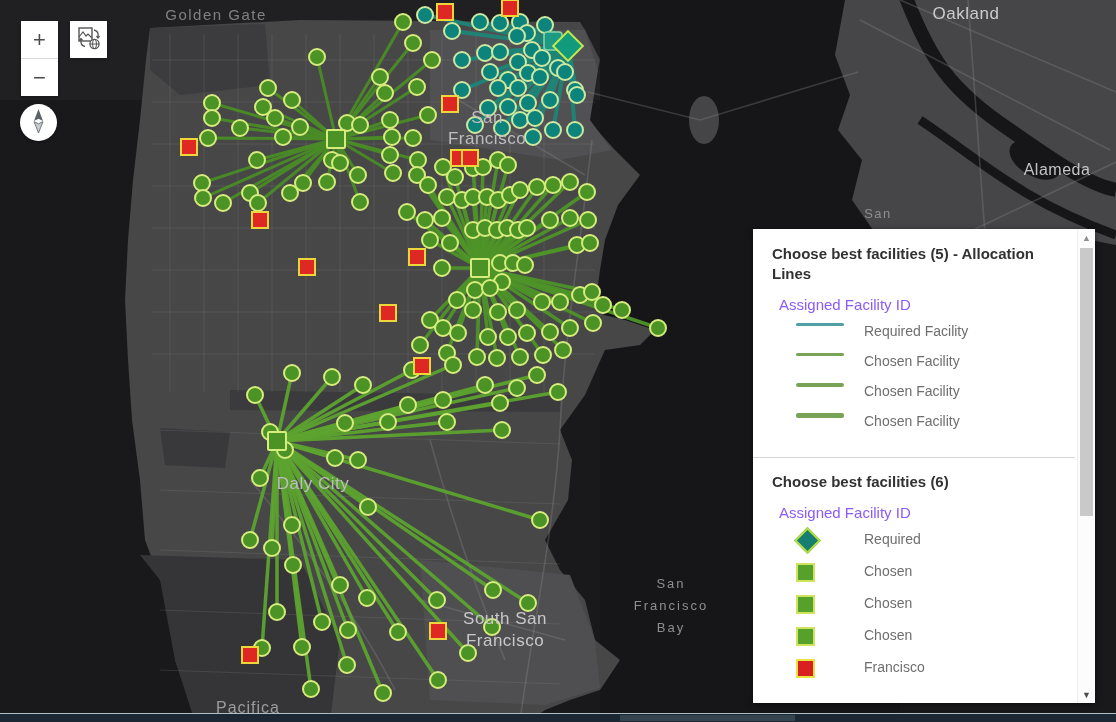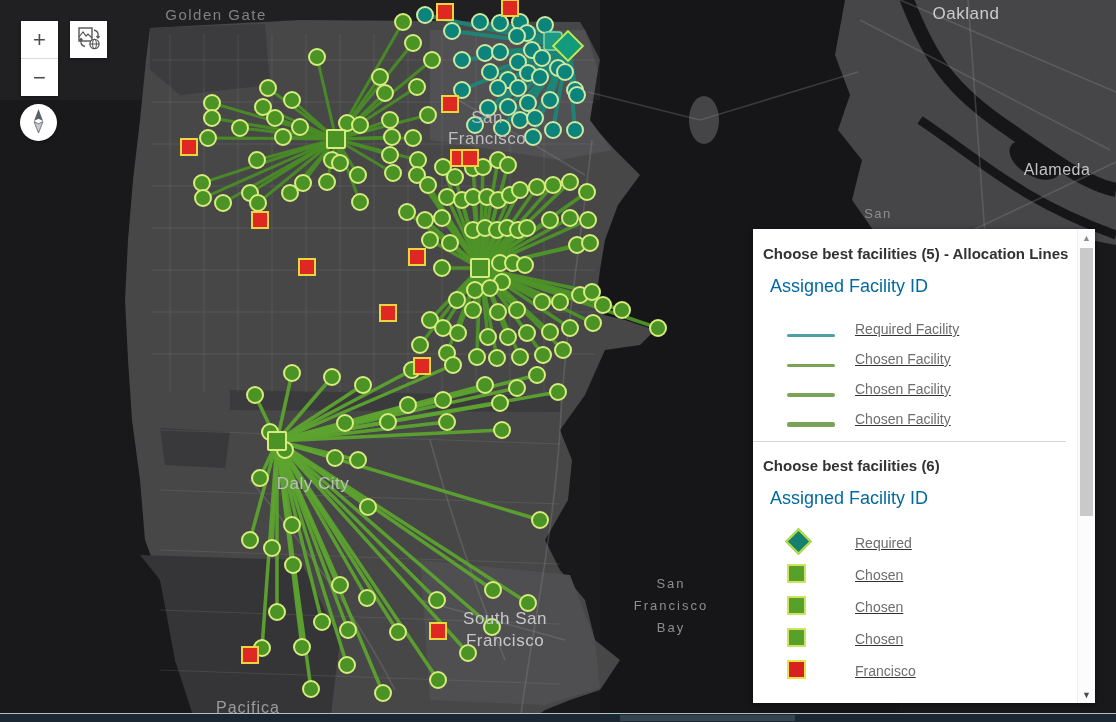--- a/index.html
+++ b/index.html
@@ -15,25 +15,25 @@
     font-size:22px;color:#4c4c4c;cursor:pointer;user-select:none;}
   .zoom-btn:first-child{border-bottom:1px solid #d9d9d9;}
   .nav-btn{position:absolute;left:70px;top:21px;width:37px;height:37px;background:#fff;
     box-shadow:0 1px 3px rgba(0,0,0,.4);display:flex;align-items:center;justify-content:center;cursor:pointer;}
   .compass-btn{position:absolute;left:20px;top:104px;width:37px;height:37px;border-radius:50%;
     background:#fff;box-shadow:0 1px 3px rgba(0,0,0,.4);display:flex;align-items:center;justify-content:center;cursor:pointer;}
 
   
   .legend-panel{position:absolute;left:753px;top:229px;width:342px;height:474px;background:#fff;
     box-shadow:0 1px 6px rgba(0,0,0,.5);color:#323232;overflow:hidden;}
-  .legend-content{position:absolute;left:0;top:0;right:17px;bottom:0;padding:15px 4px 0 10px;}
+  .legend-content{position:absolute;left:0;top:0;right:17px;bottom:0;padding:15px 4px 0 19px;}
   .legend-title{font-size:15px;font-weight:bold;line-height:1.33;color:#323232;margin:0 0 12px 0;}
-  .legend-subtitle{font-size:18px;color:#0369a1;margin:0 0 10px 7px;}
+  .legend-subtitle{font-size:15px;color:#8b5cf6;margin:0 0 10px 7px;}
   .legend-rows{margin-left:24px;}
-  .legend-row{display:flex;align-items:flex-end;height:30px;text-decoration:underline;}
+  .legend-row{display:flex;align-items:flex-start;height:30px;}
   .legend-row.sym{height:32px;}
   .swatch-wrap{width:62px;display:flex;align-items:center;}
   .legend-label{font-size:14px;color:#6e6e6e;margin-left:6px;}
   .legend-divider{border:none;border-top:1px solid #d6d6d6;margin:14px 0 14px -19px;width:322px;}
   .line-swatch{width:48px;border-radius:2px;}
   .sq-swatch{width:15px;height:15px;}
   .dia-swatch{width:15px;height:15px;transform:rotate(45deg);margin-left:2px;}
 
   
   .v-scrollbar{position:absolute;right:0;top:0;bottom:0;width:17px;background:#fcfcfc;border-left:1px solid #f0f0f0;}

